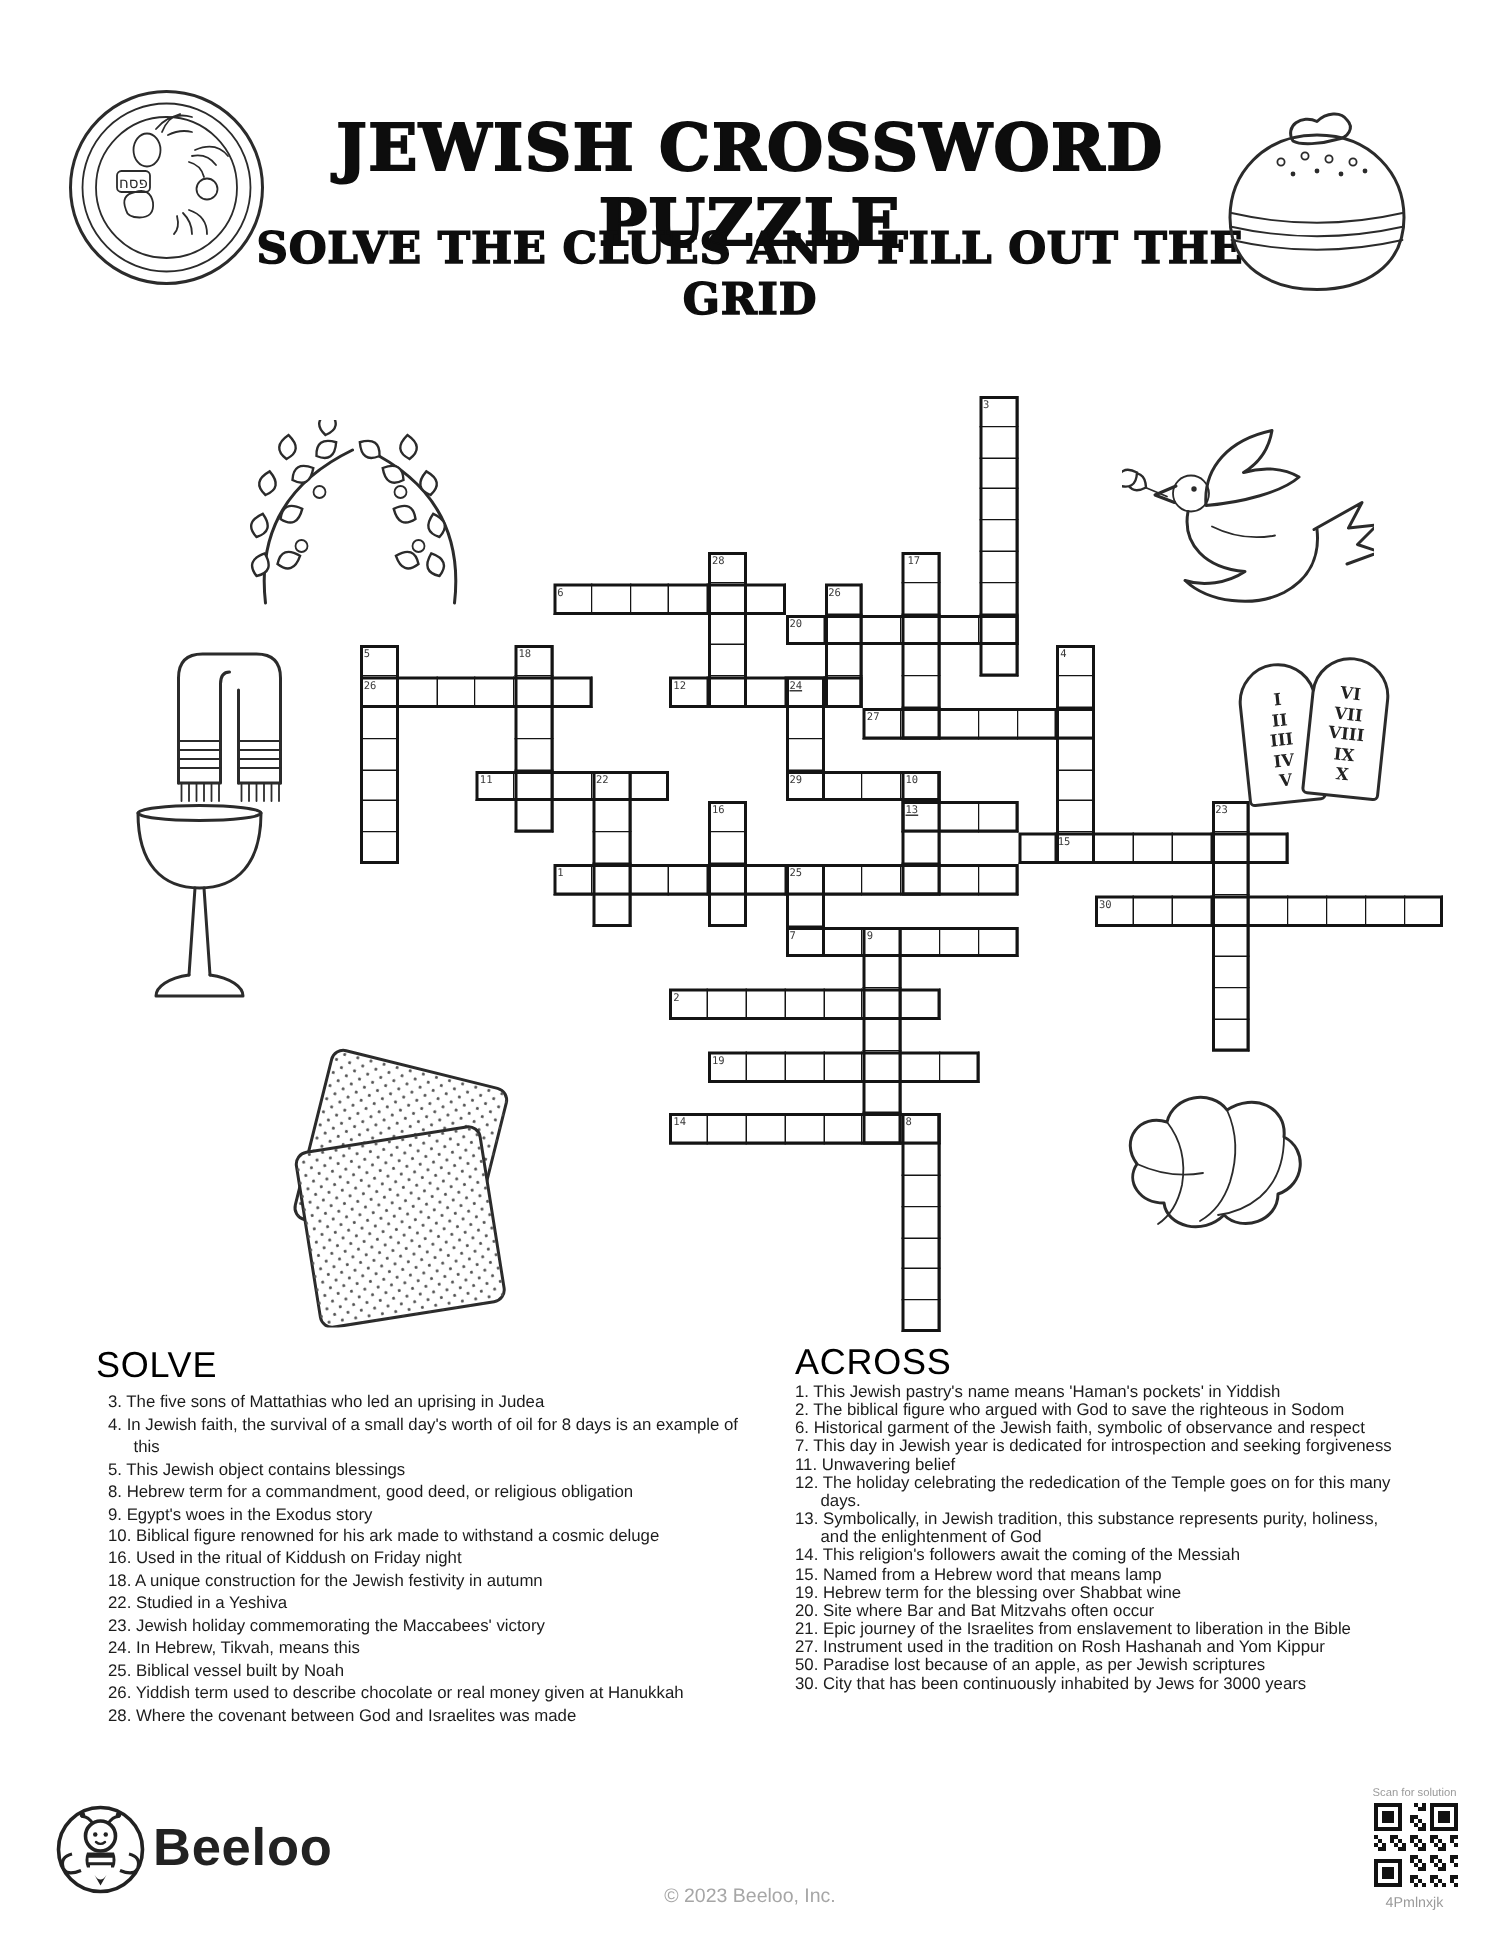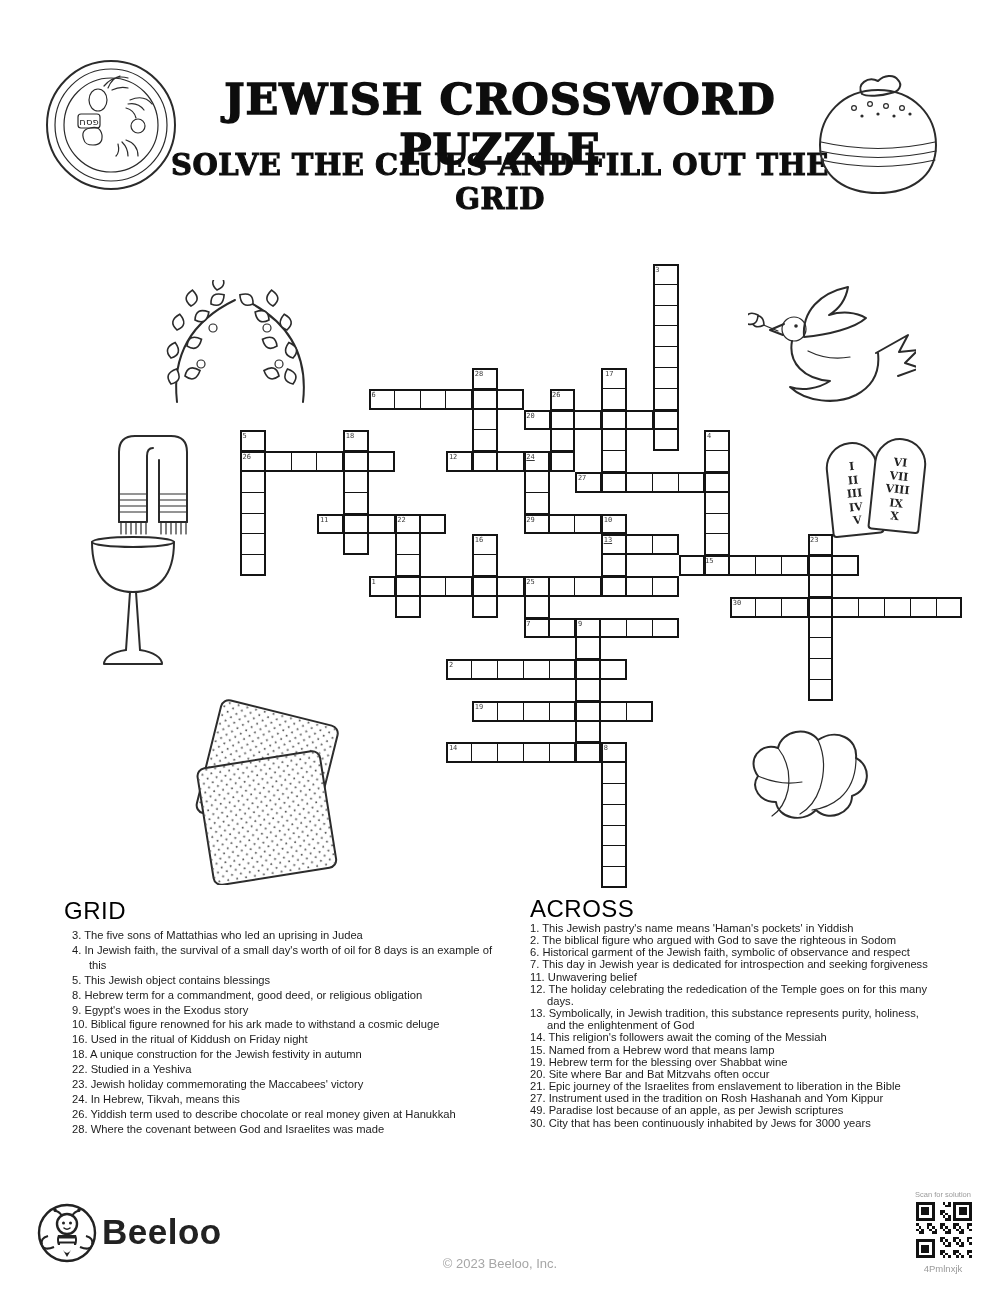--- a/index.html
+++ b/index.html
@@ -453,52 +453,53 @@
         <div class="cellnum" style="left: 105.7px; top: 168.4px;">18</div>
         <div class="cellnum" style="left: 157.3px; top: 251.6px;">22</div>
         <div class="cellnum" style="left: 570.1px; top: 272.4px;">23</div>
         <div class="cellnum" style="left: 286.3px; top: 189.2px; text-decoration: underline;">24</div>
         <div class="cellnum" style="left: 286.3px; top: 314px;">25</div>
         <div class="cellnum" style="left: 312.1px; top: 126.8px;">26</div>
         <div class="cellnum" style="left: 234.7px; top: 106px;">28</div>
       </div>
     </div>
 
-  <div class="abs clue-head" id="down-head">GRID</div>
+  <div class="abs clue-head" id="down-head">SOLVE</div>
   <div class="abs clue-head" id="across-head">ACROSS</div>
   <div class="abs" id="down-list">
       <div class="clue">3. The five sons of Mattathias who led an uprising in Judea</div>
       <div class="clue">4. In Jewish faith, the survival of a small day's worth of oil for 8 days is an example of this</div>
       <div class="clue">5. This Jewish object contains blessings</div>
       <div class="clue">8. Hebrew term for a commandment, good deed, or religious obligation</div>
       <div class="clue">9. Egypt's woes in the Exodus story</div>
       <div class="clue">10. Biblical figure renowned for his ark made to withstand a cosmic deluge</div>
       <div class="clue">16. Used in the ritual of Kiddush on Friday night</div>
       <div class="clue">18. A unique construction for the Jewish festivity in autumn</div>
       <div class="clue">22. Studied in a Yeshiva</div>
       <div class="clue">23. Jewish holiday commemorating the Maccabees' victory</div>
       <div class="clue">24. In Hebrew, Tikvah, means this</div>
+      <div class="clue">25. Biblical vessel built by Noah</div>
       <div class="clue">26. Yiddish term used to describe chocolate or real money given at Hanukkah</div>
       <div class="clue">28. Where the covenant between God and Israelites was made</div>
     </div>
   <div class="abs" id="across-list">
       <div class="clue">1. This Jewish pastry's name means 'Haman's pockets' in Yiddish</div>
       <div class="clue">2. The biblical figure who argued with God to save the righteous in Sodom</div>
       <div class="clue">6. Historical garment of the Jewish faith, symbolic of observance and respect</div>
       <div class="clue">7. This day in Jewish year is dedicated for introspection and seeking forgiveness</div>
       <div class="clue">11. Unwavering belief</div>
       <div class="clue">12. The holiday celebrating the rededication of the Temple goes on for this many days.</div>
       <div class="clue">13. Symbolically, in Jewish tradition, this substance represents purity, holiness, and the enlightenment of God</div>
       <div class="clue">14. This religion's followers await the coming of the Messiah</div>
       <div class="clue">15. Named from a Hebrew word that means lamp</div>
       <div class="clue">19. Hebrew term for the blessing over Shabbat wine</div>
       <div class="clue">20. Site where Bar and Bat Mitzvahs often occur</div>
       <div class="clue">21. Epic journey of the Israelites from enslavement to liberation in the Bible</div>
       <div class="clue">27. Instrument used in the tradition on Rosh Hashanah and Yom Kippur</div>
-      <div class="clue">49. Paradise lost because of an apple, as per Jewish scriptures</div>
+      <div class="clue">50. Paradise lost because of an apple, as per Jewish scriptures</div>
       <div class="clue">30. City that has been continuously inhabited by Jews for 3000 years</div>
     </div>
 
   <div class="abs" style="left:36px;top:1202px;">
     <svg width="62" height="62" viewBox="0 0 62 62">
       <circle cx="31" cy="31" r="28" fill="none" stroke="#222" stroke-width="2.4"></circle>
       <path d="M26,14 q-3,-5 -7,-5 M36,14 q3,-5 7,-5" stroke="#222" stroke-width="2" fill="none" stroke-linecap="round"></path>
       <circle cx="19" cy="8" r="1.8" fill="#222"></circle>
         <circle cx="43" cy="8" r="1.8" fill="#222"></circle>
       <circle cx="31" cy="22" r="10" fill="#fff" stroke="#222" stroke-width="2.4"></circle>

